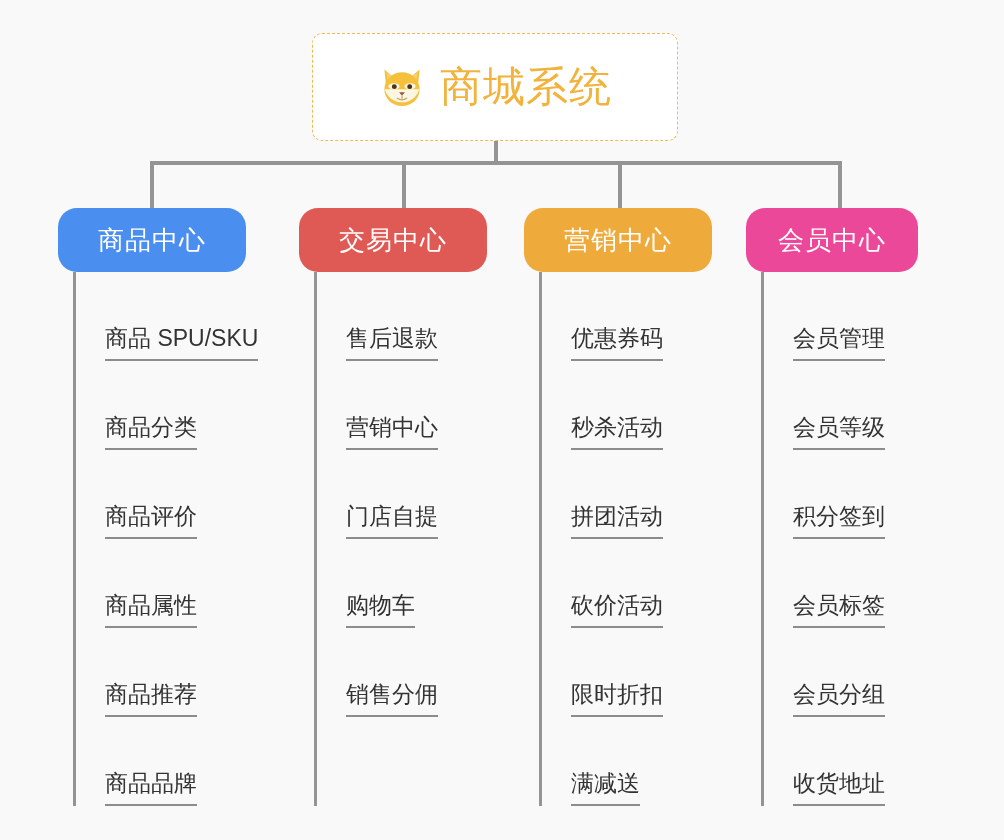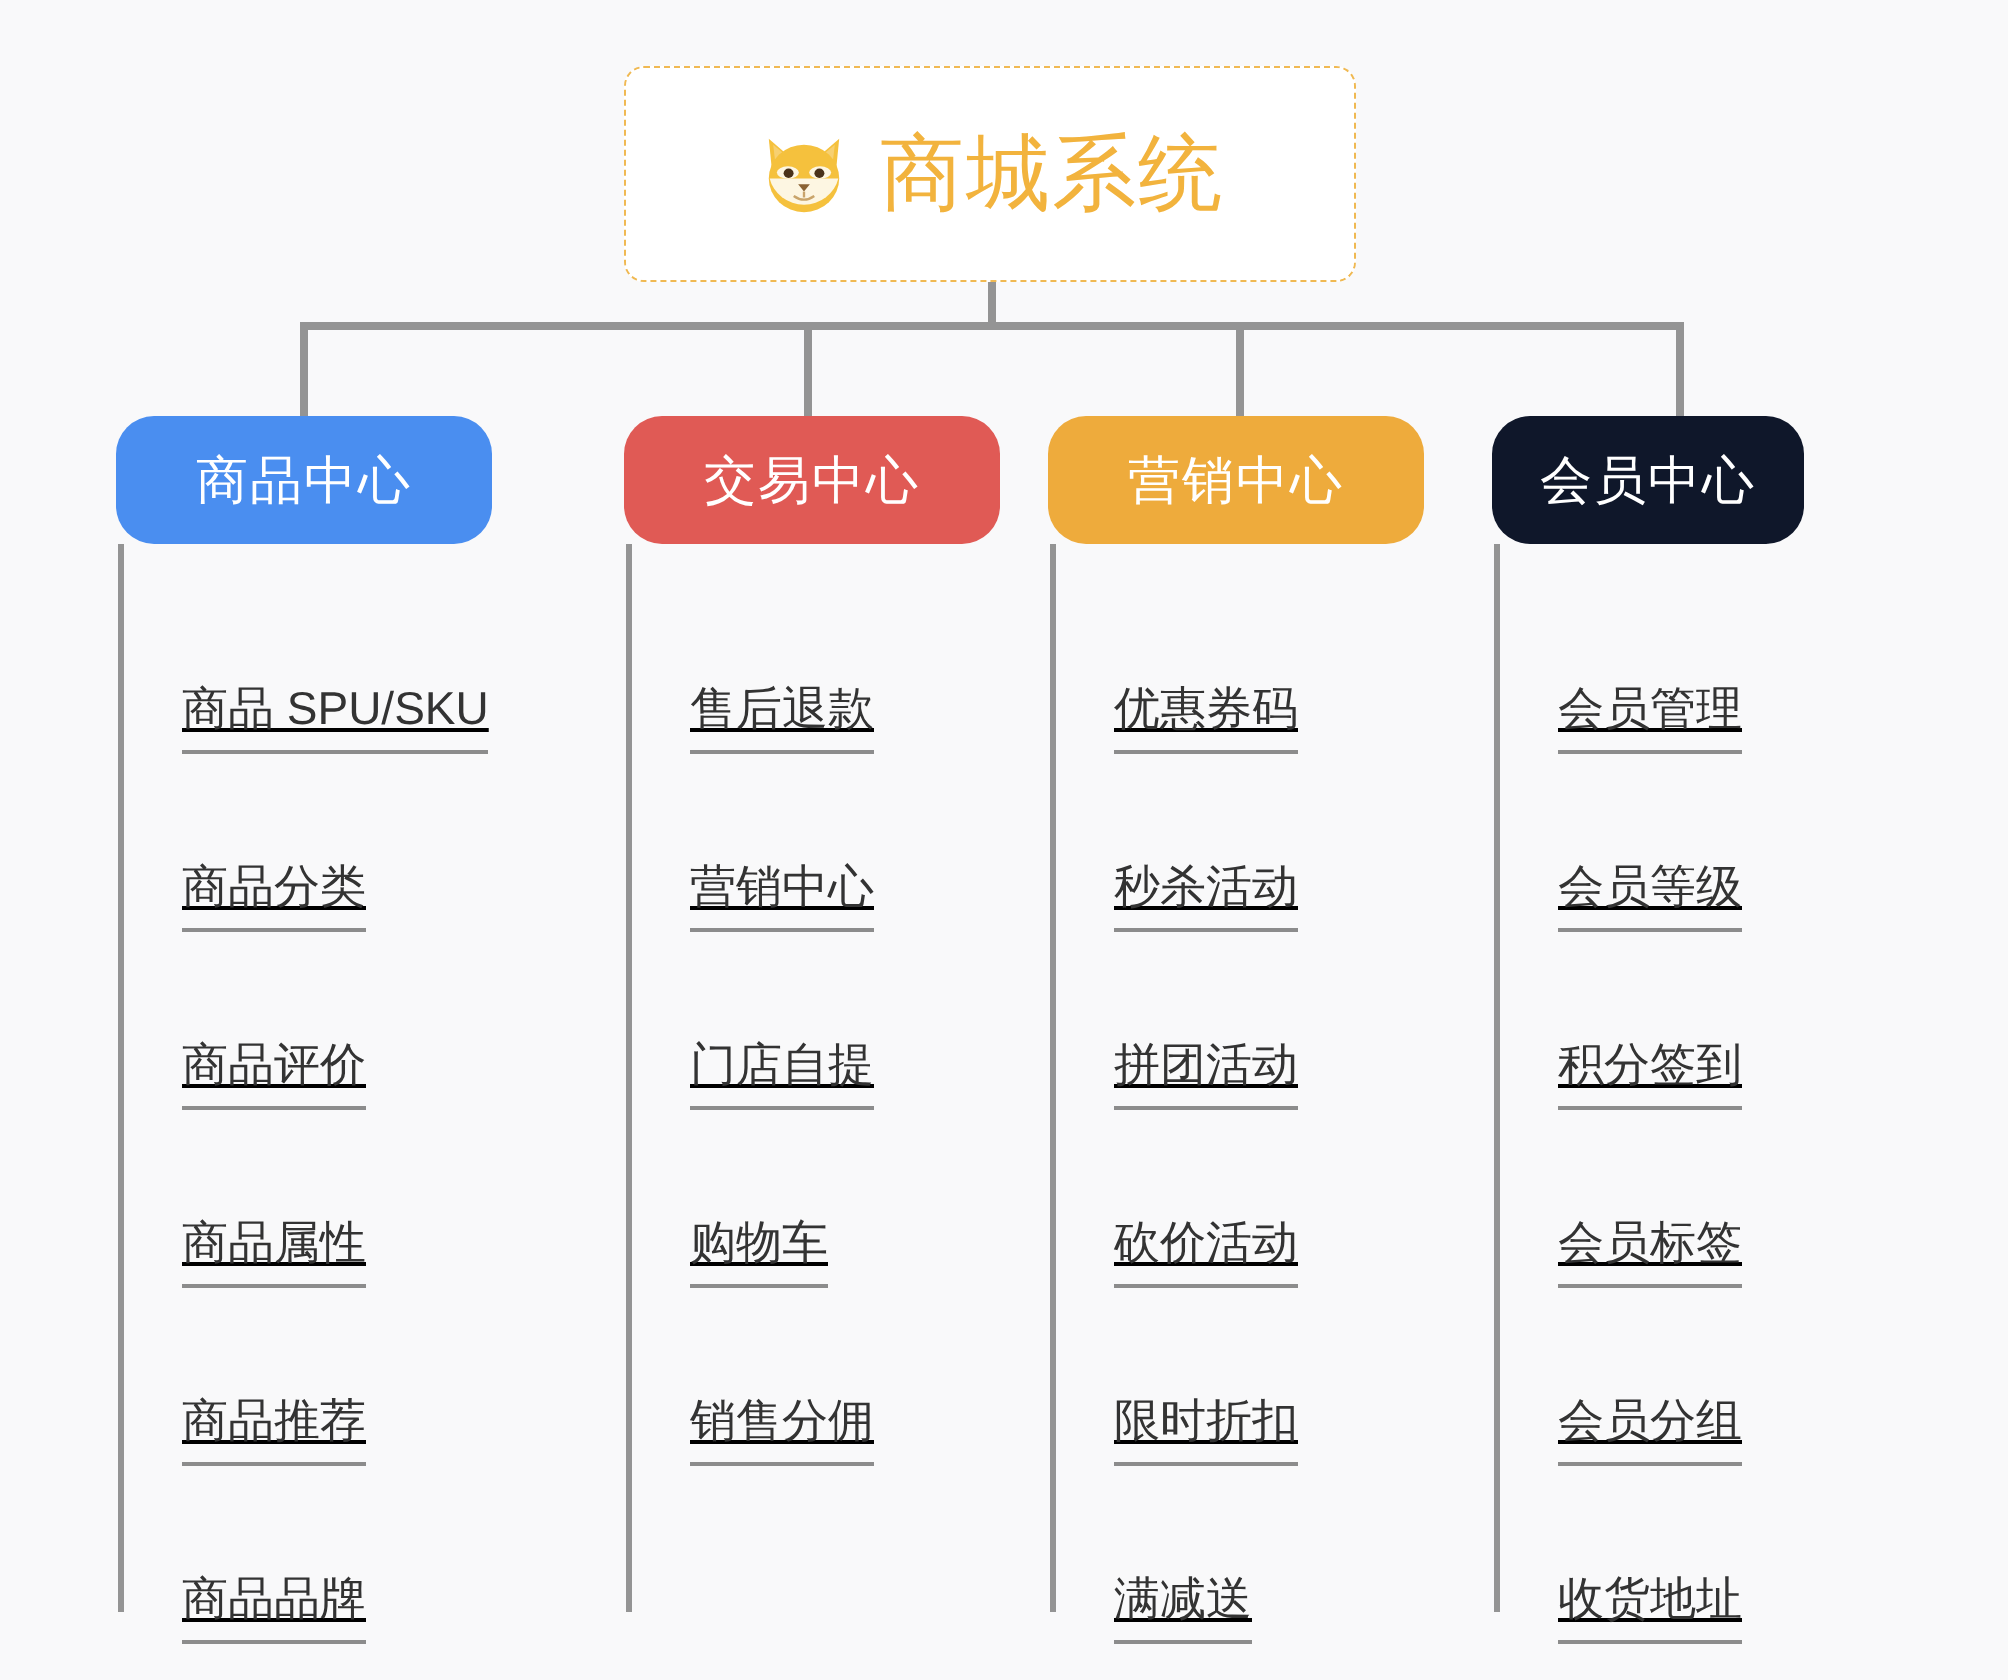--- a/index.html
+++ b/index.html
@@ -86,23 +86,22 @@
     display: flex;
     align-items: center;
     justify-content: center;
     color: #ffffff;
     font-size: 26px;
     letter-spacing: 1px;
     white-space: nowrap;
   }
   .branch-body {
     position: relative;
-    margin-left: 1px;
-    padding-top: 16px;
-    text-decoration: underline;
+    margin-left: 15px;
+    padding-top: 0;
   }
   .spine {
     position: absolute;
     left: 0;
     top: 0;
     width: 3px;
     background: #949494;
   }
   .leaf {
     position: relative;
@@ -176,21 +175,21 @@
         </div>
       <div class="leaf">
           <span class="leaf-label">商品推荐</span>
         </div>
       <div class="leaf">
           <span class="leaf-label">商品品牌</span>
         </div>
     </div>
   </div>
 
-  <div class="branch" style="left:312px;width:188px">
+  <div class="branch" style="left:299px;width:188px">
     <div class="branch-header" style="background:#e05a55;width:188px">
       <span>交易中心</span>
     </div>
     <div class="branch-body">
       <div class="spine" style="height:534px"></div>
       <div class="leaf">
           <span class="leaf-label">售后退款</span>
         </div>
       <div class="leaf">
           <span class="leaf-label">营销中心</span>
@@ -228,21 +227,21 @@
       <div class="leaf">
           <span class="leaf-label">限时折扣</span>
         </div>
       <div class="leaf">
           <span class="leaf-label">满减送</span>
         </div>
     </div>
   </div>
 
   <div class="branch" style="left:746px;width:188px">
-    <div class="branch-header" style="background:#0f172a;width:156px">
+    <div class="branch-header" style="background:#ec4899;width:172px">
       <span>会员中心</span>
     </div>
     <div class="branch-body">
       <div class="spine" style="height:534px"></div>
       <div class="leaf">
           <span class="leaf-label">会员管理</span>
         </div>
       <div class="leaf">
           <span class="leaf-label">会员等级</span>
         </div>

